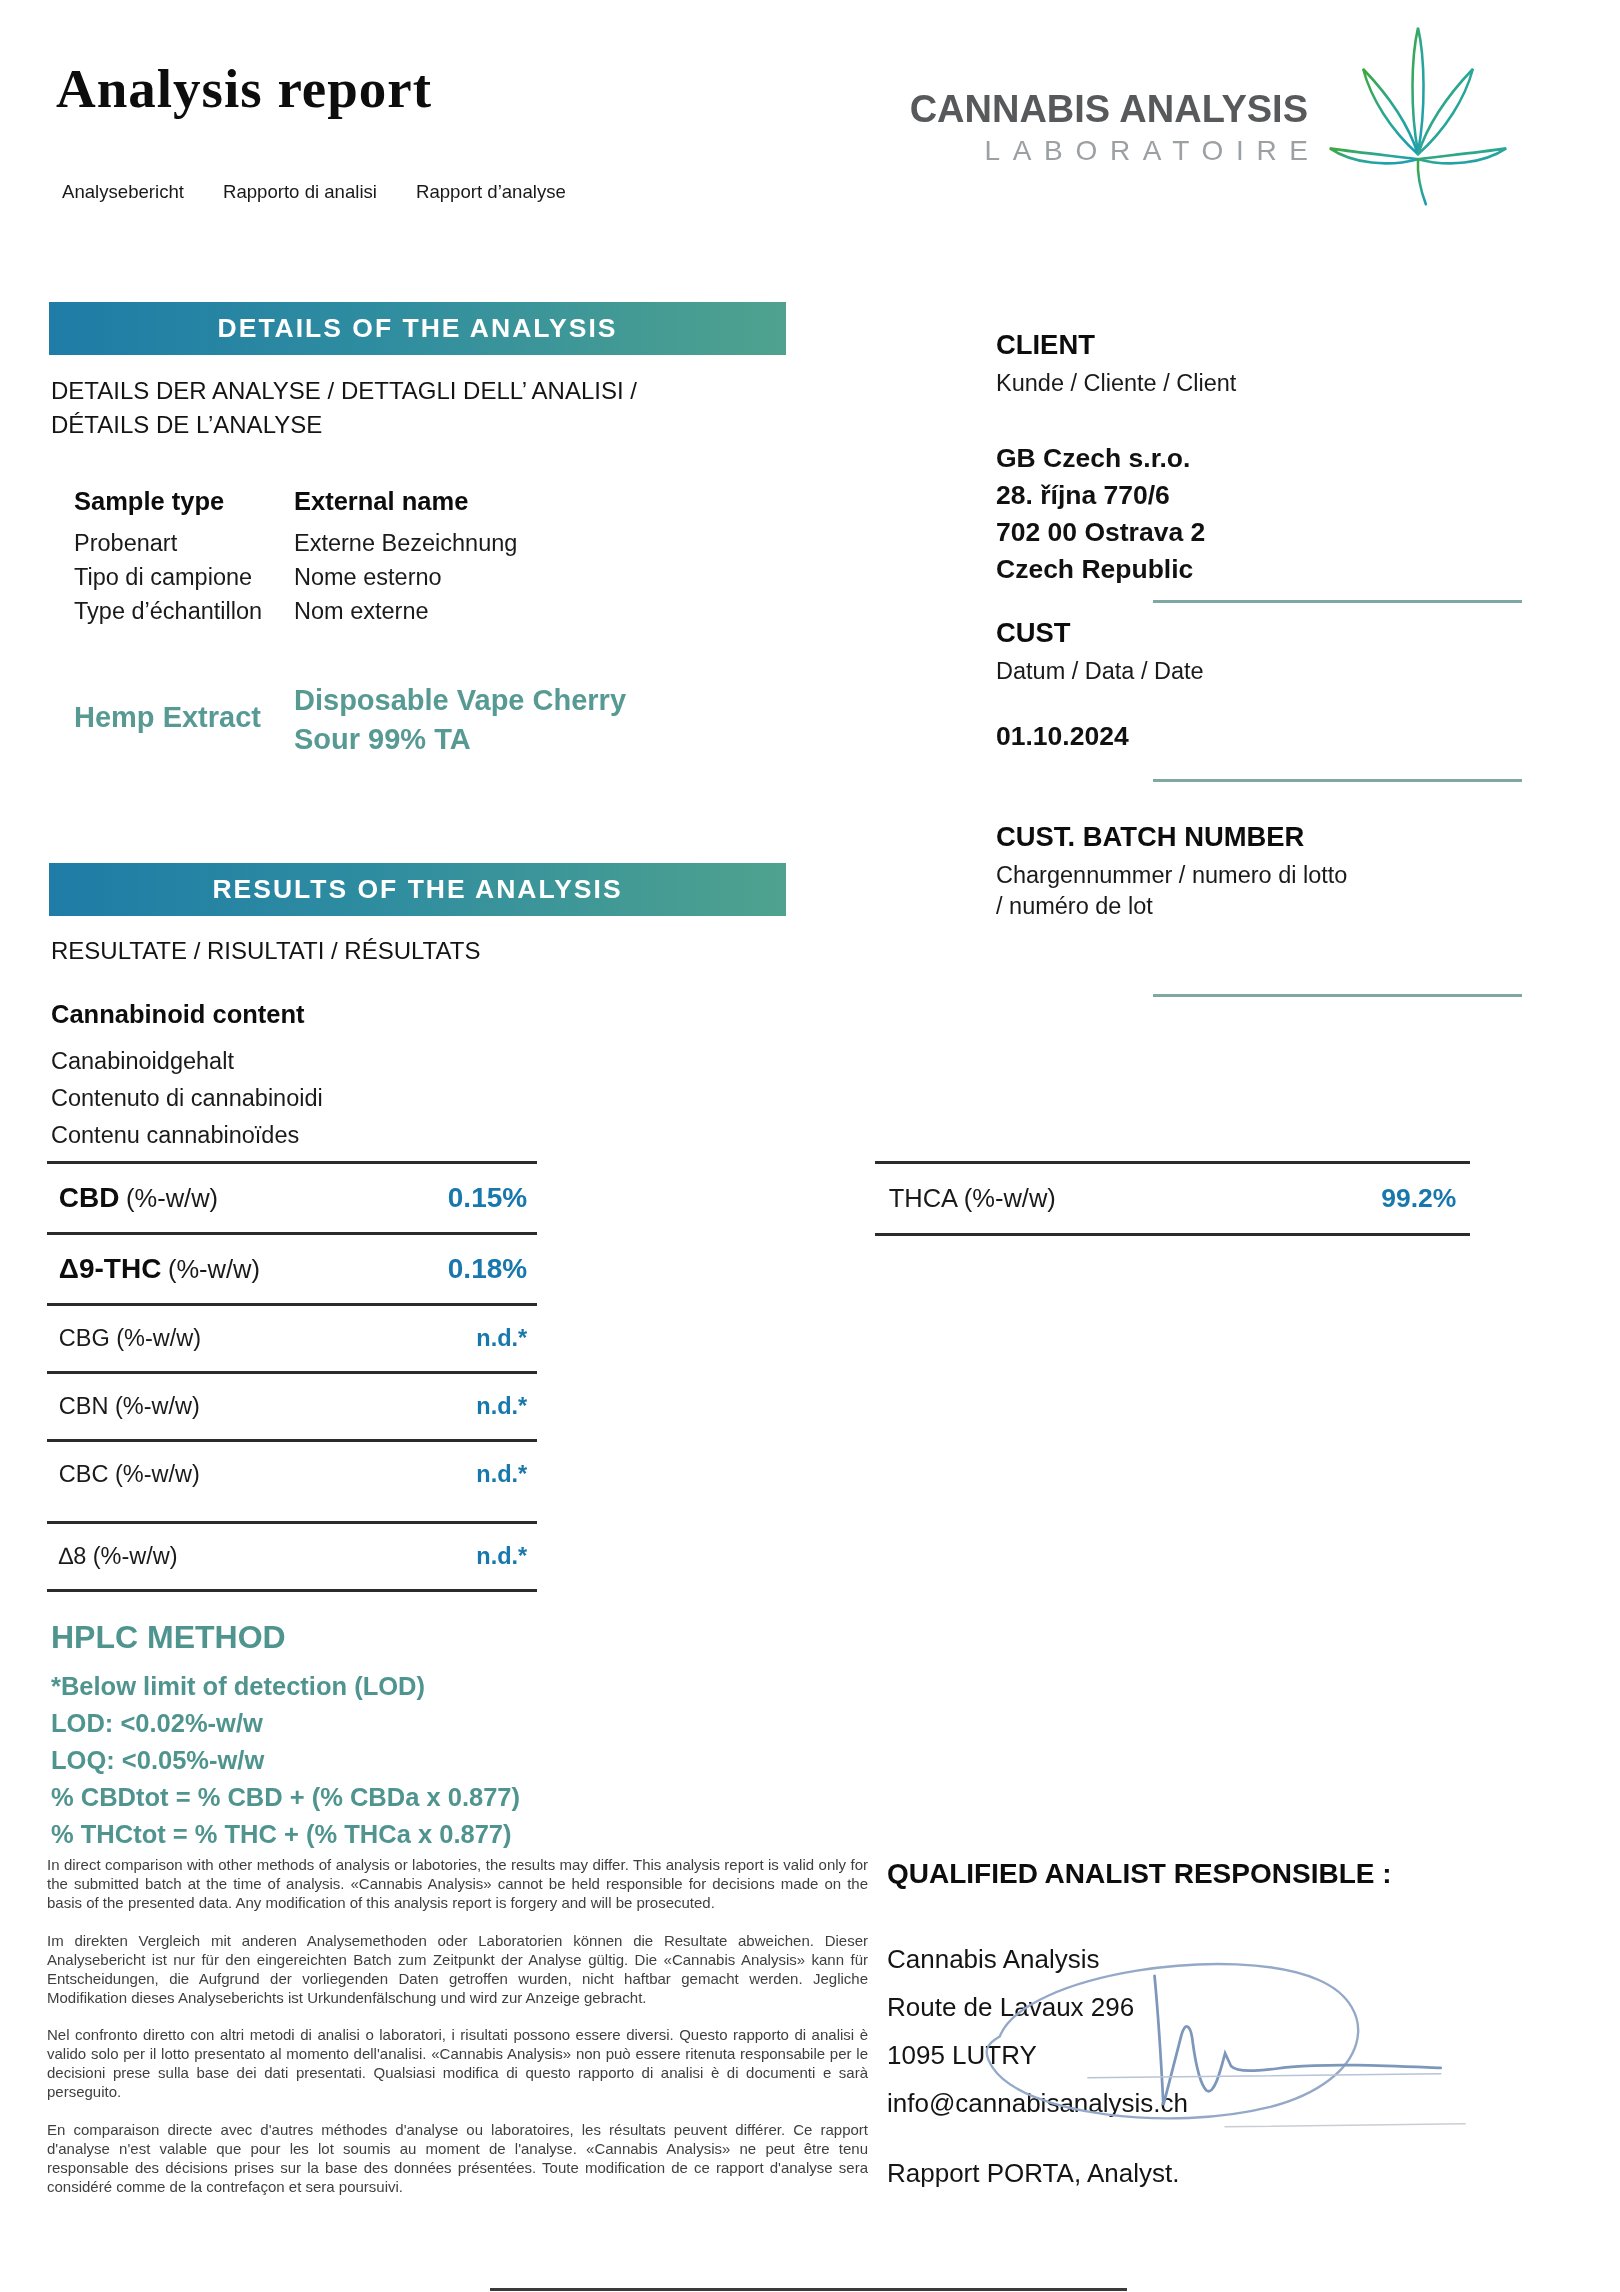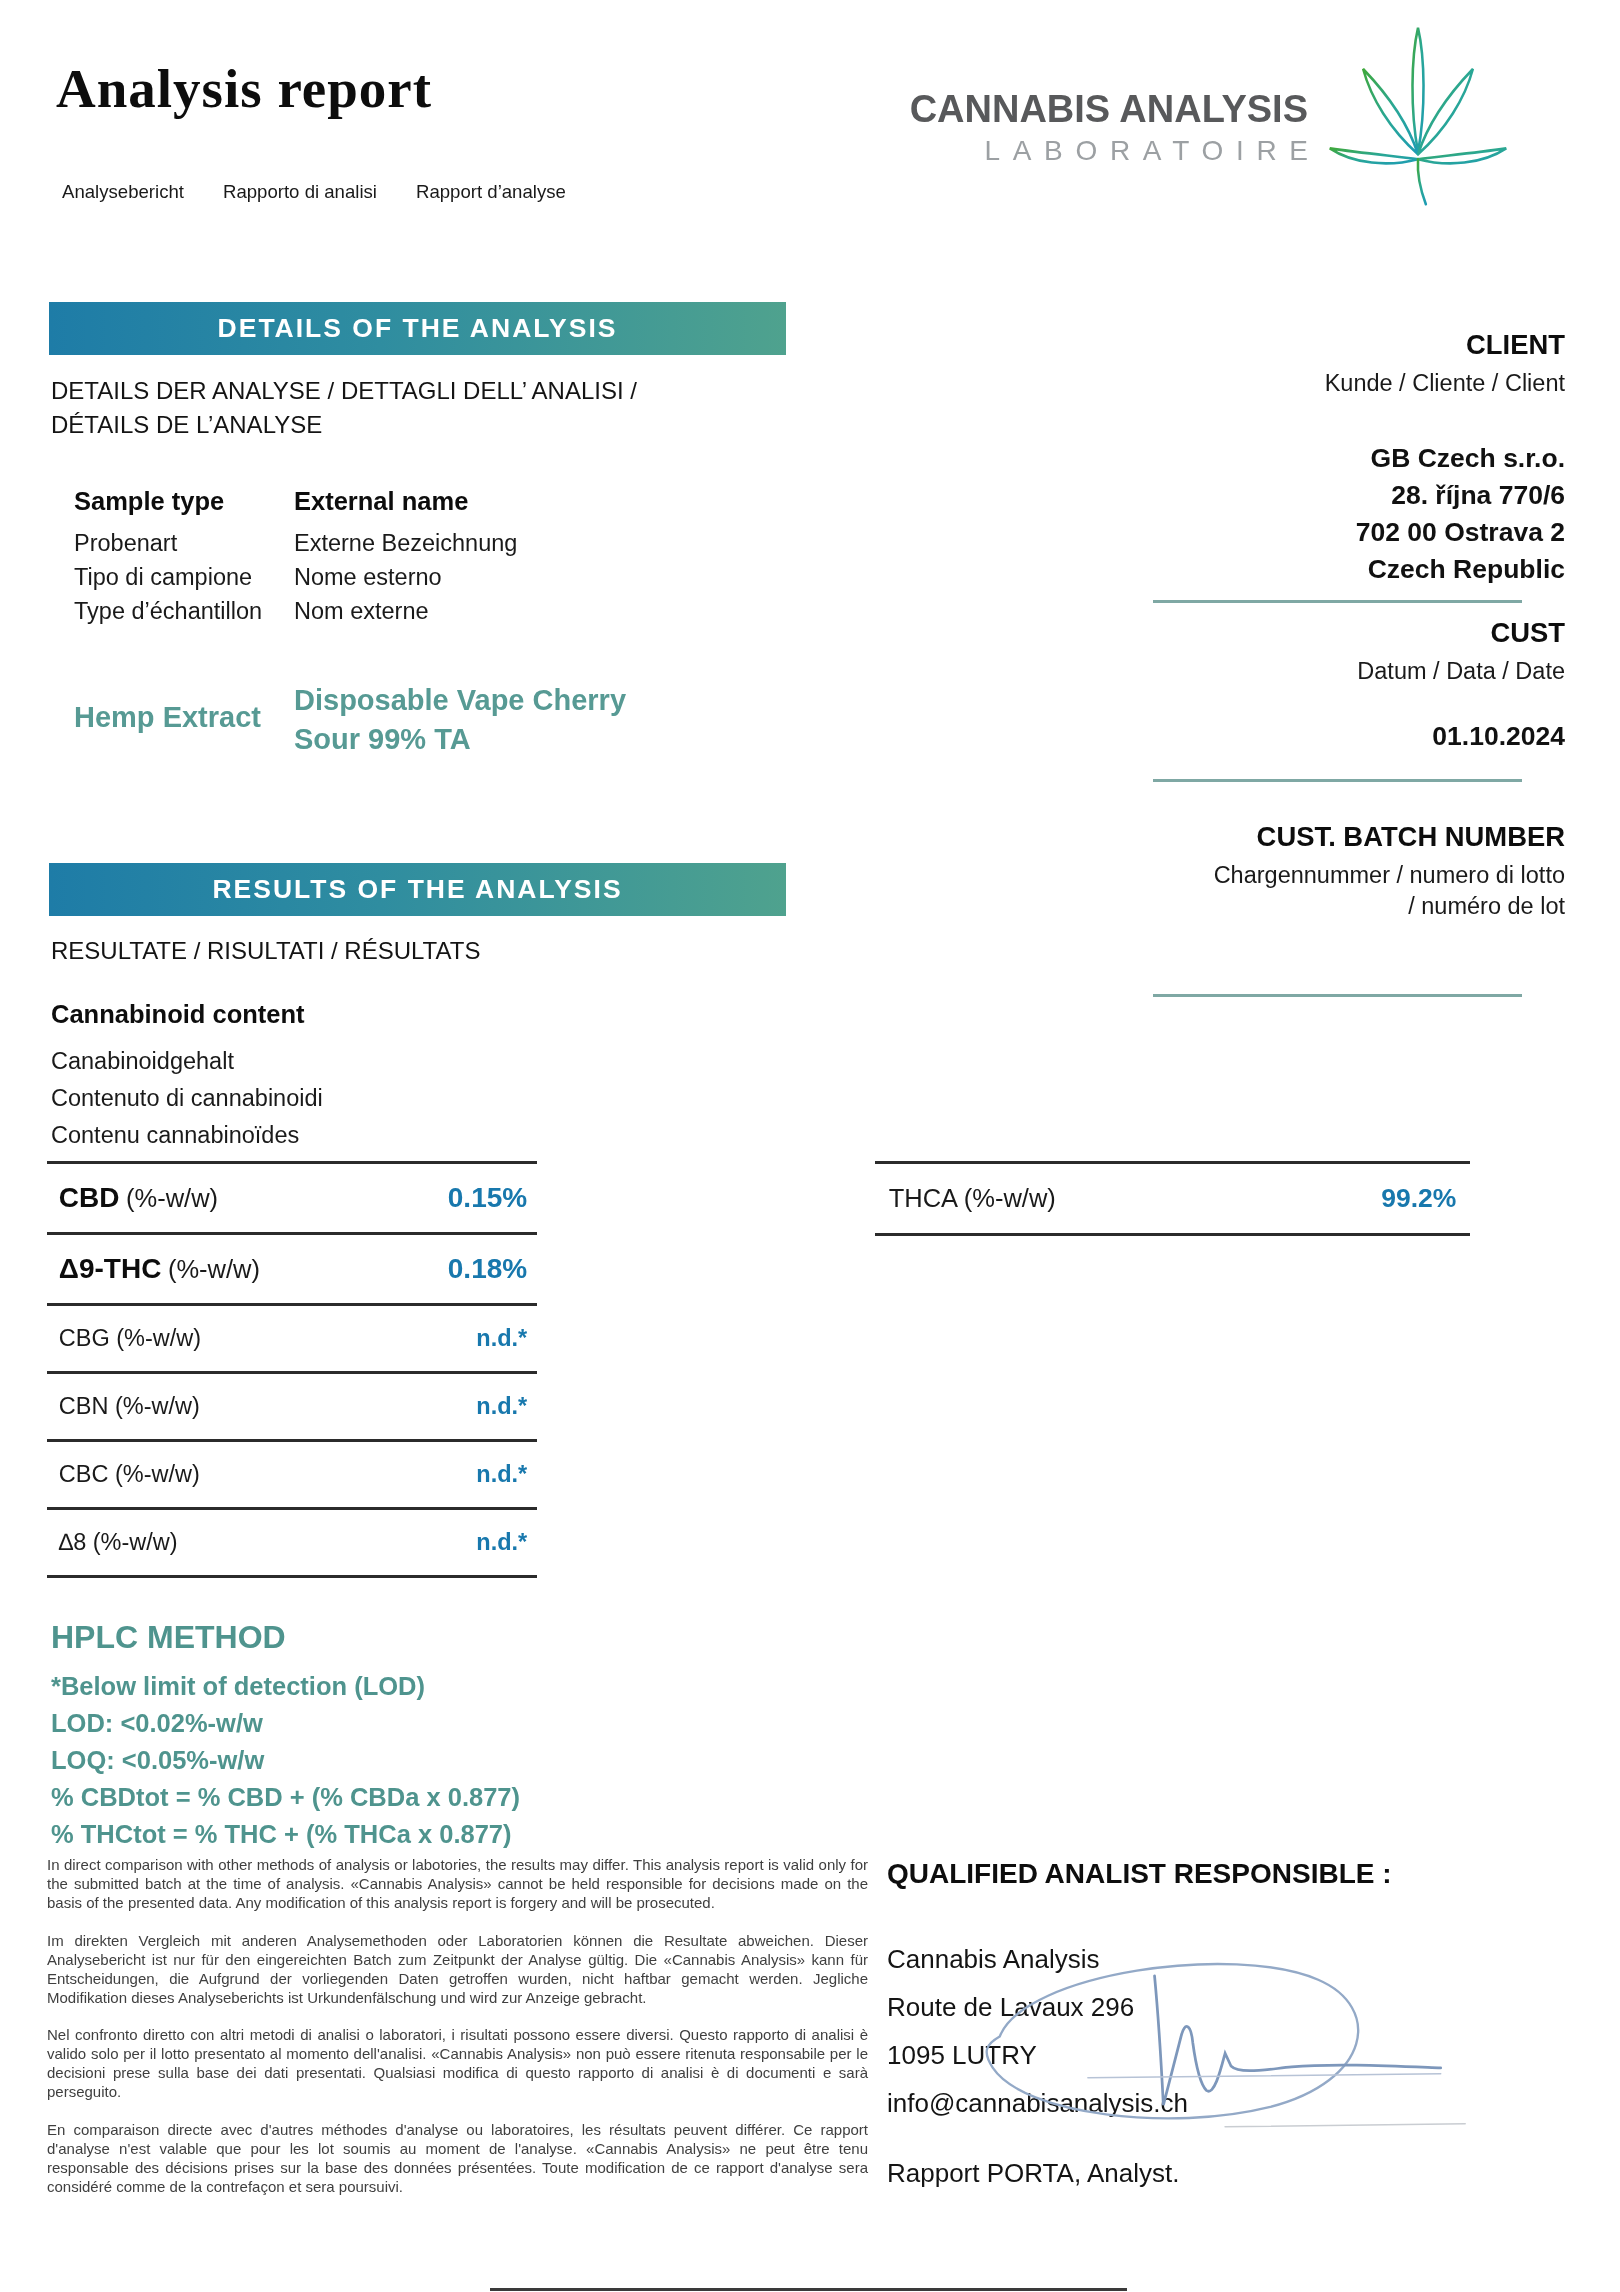--- a/index.html
+++ b/index.html
@@ -45,21 +45,21 @@
   
   .col-label{font-size:25.5px;font-weight:bold;margin-bottom:9.8px;color:#0d0d0d;}
   .col-lines{font-size:23.5px;line-height:34px;color:#1a1a1a;}
   .col-sample{left:74px;top:487px;}
   .col-external{left:294px;top:487px;}
   .teal-value{color:#579a94;font-weight:bold;font-size:29px;line-height:39px;}
   .val-sample{left:74px;top:698px;}
   .val-external{left:294px;top:681px;width:382px;}
 
   
-  .rblock{left:1026px;width:539px;text-align:right;}
+  .rblock{left:996px;width:539px;}
   .rb-head{font-size:27.4px;font-weight:bold;color:#0d0d0d;}
   .rb-sub{font-size:23.5px;color:#1a1a1a;margin-top:6.9px;line-height:31px;}
   .rb-lines{font-size:26.5px;font-weight:bold;line-height:37px;margin-top:41px;}
   .rb-value{font-size:26.5px;font-weight:bold;}
   .client-block{top:329px;}
   .date-block{top:617px;}
   .date-value{top:721px;}
   .batch-block{top:821px;}
   .batch-value{top:943px;}
   .teal-rule{left:1153px;width:369px;height:2.9px;background:#7fa8a4;}
@@ -71,21 +71,21 @@
   .cann-lines{font-size:23.5px;line-height:37px;color:#1a1a1a;}
 
   
   .rtable{left:47px;top:1161px;width:490px;}
   .rtable-right{left:875px;top:1161px;width:595px;}
   .rrow{
     display:flex;justify-content:space-between;align-items:center;
     border-top:3.9px solid #2b2b2b;height:65px;padding:0 9.8px 0 11.8px;
   }
   .rrow.em{height:68px;}
-  .rrow:last-child{border-bottom:3.9px solid #2b2b2b;}
+  .rrow:last-child{border-bottom:3.9px solid #2b2b2b;margin-top:14px;}
   .rrow-single{
     display:flex;justify-content:space-between;align-items:center;
     border-top:3.9px solid #2b2b2b;border-bottom:3.9px solid #2b2b2b;
     height:69px;padding:0 13.7px 0 13.7px;
   }
   .an-label{font-size:23.5px;color:#1a1a1a;}
   .em .an-name{font-size:28px;font-weight:bold;color:#0d0d0d;}
   .em .an-unit{font-size:25.5px;}
   .an-value{color:#1878ad;font-weight:bold;font-size:23.5px;}
   .em .an-value{font-size:28px;}

